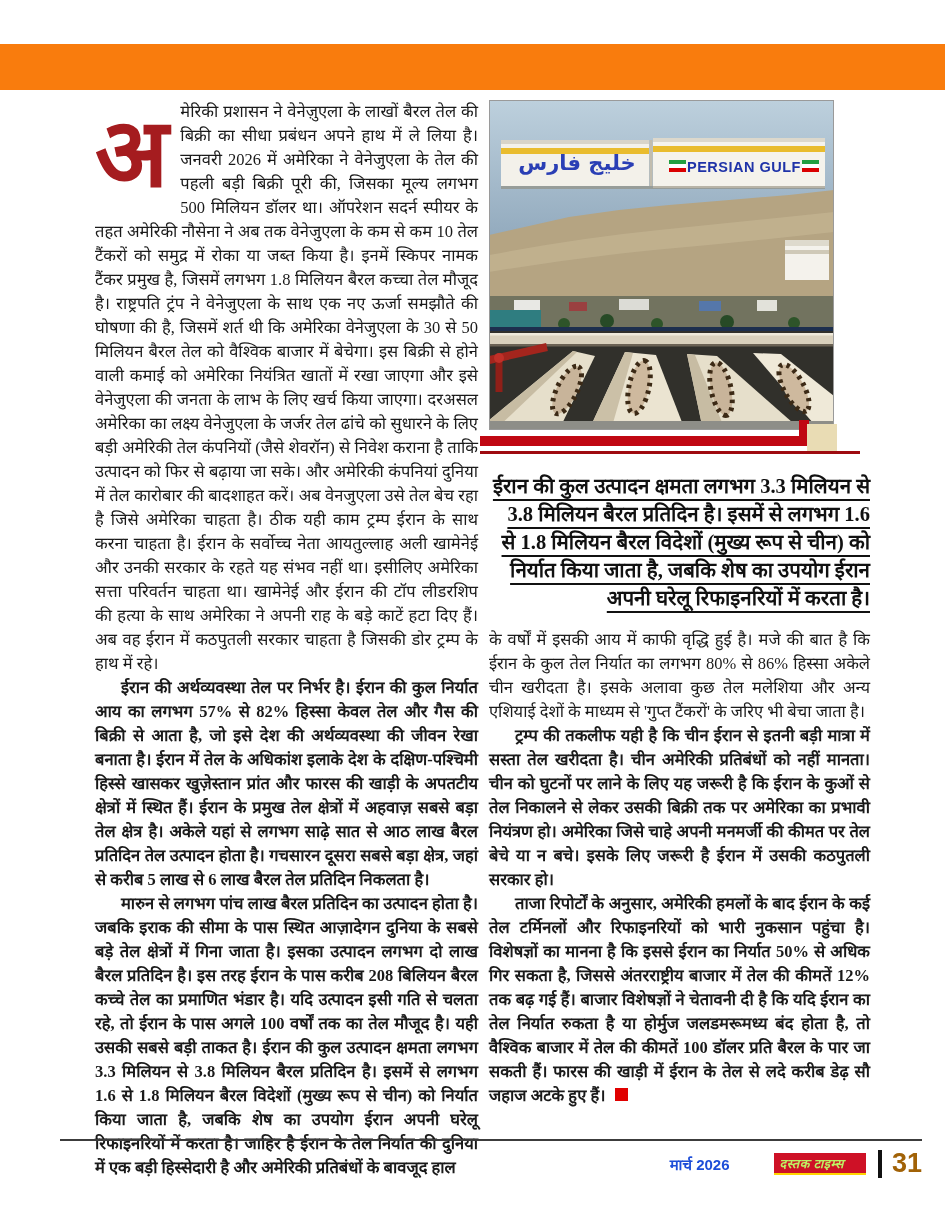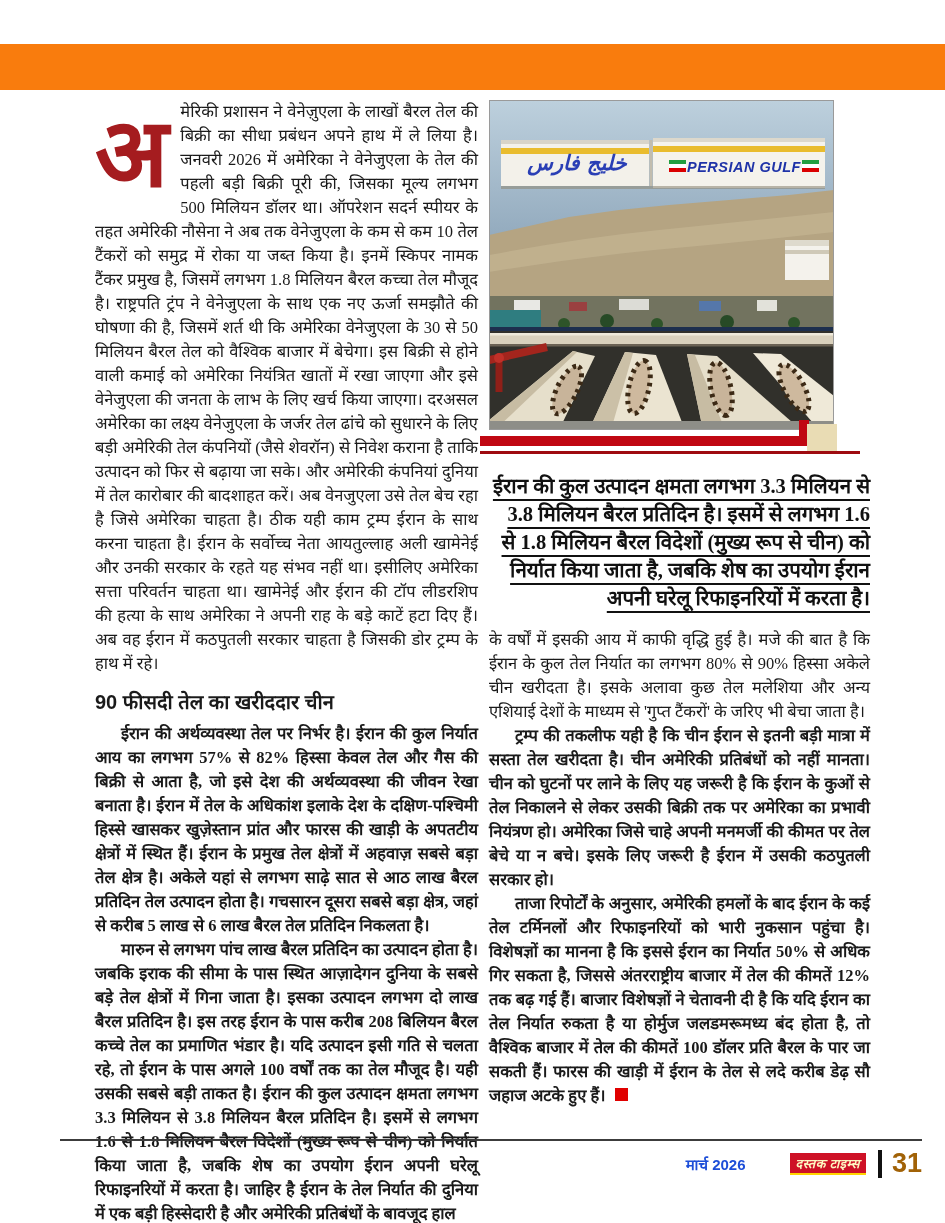--- a/index.html
+++ b/index.html
@@ -9,55 +9,54 @@
   .col{position:absolute;top:100px;text-align:justify;font-size:16.5px;line-height:24px;}
   .col-left{left:95px;width:383px;}
   .col-right{left:489px;width:381px;}
   p.para{margin:0 0 0 0;}
   p.indent{text-indent:26px;font-weight:bold;}
   .dropcap{float:left;font-size:96px;line-height:100px;font-weight:bold;color:#A51C1F;
            margin:4px 12px 0 0;}
   h2.sec{font-size:20px;line-height:24px;font-weight:bold;margin:14px 0 8px 0;text-align:left;
          font-family:"Liberation Sans","DejaVu Sans",sans-serif;}
   
-  .photo-wrap{width:345px;height:330px;position:relative;font-style:italic;}
+  .photo-wrap{width:345px;height:330px;position:relative;}
   .photo-wrap svg{display:block;}
   
   .rule-design{position:relative;height:26px;margin-top:2px;}
   .rule-thick{position:absolute;left:-9px;top:4px;width:348px;height:10px;background:#C00712;}
   .rule-riser{position:absolute;left:310px;top:-12px;width:10px;height:18px;background:#C00712;}
   .rule-square{position:absolute;left:318px;top:-8px;width:30px;height:30px;background:#E9DCB4;}
   .rule-thin{position:absolute;left:-9px;top:19px;width:380px;height:2.5px;background:#9E0B10;}
   
   .pullquote{margin:14px 0 16px 0;font-size:20.5px;line-height:28px;font-weight:600;
              text-align:right;color:#111;
              text-decoration:underline;text-decoration-thickness:1.5px;text-underline-offset:6px;}
   .endmark{display:inline-block;width:13px;height:13px;background:#E00000;margin-left:10px;
            vertical-align:baseline;}
   
   .footer-rule{position:absolute;left:60px;top:1139px;width:862px;height:2px;background:#3c3c3c;}
   .footer{position:absolute;top:1148px;right:23px;display:flex;align-items:center;
           font-family:"Liberation Sans","DejaVu Sans",sans-serif;}
   .footer-date{font-weight:bold;font-size:15px;color:#1d4ed8;margin-right:44px;}
-  .footer-logo{background:#CE1126;color:#fef9c3;font-weight:bold;font-style:italic;
-               font-size:12.5px;padding:2px 6px 1px 6px;border-bottom:2.5px solid #FFD400;
+  .footer-logo{background:#CE1126;color:#bef264;font-weight:bold;font-style:italic;
+               font-size:12.5px;padding:2px 22px 1px 6px;border-bottom:2.5px solid #FFD400;
                letter-spacing:.5px;}
   .footer-divider{width:4px;height:28px;background:#111;margin:0 10px 0 12px;}
   .footer-page{font-weight:bold;font-size:27px;color:#a16207;}
 </style>
 </head>
 <body>
 
 <div class="page">
 
   <div class="topbar"></div>
 
   <div class="col col-left">
     <p class="para"><span class="dropcap">अ</span><span>मेरिकी प्रशासन ने वेनेज़ुएला के लाखों बैरल तेल की बिक्री का सीधा प्रबंधन अपने हाथ में ले लिया है। जनवरी 2026 में अमेरिका ने वेनेजुएला के तेल की पहली बड़ी बिक्री पूरी की, जिसका मूल्य लगभग 500 मिलियन डॉलर था। ऑपरेशन सदर्न स्पीयर के तहत अमेरिकी नौसेना ने अब तक वेनेजुएला के कम से कम 10 तेल टैंकरों को समुद्र में रोका या जब्त किया है। इनमें स्किपर नामक टैंकर प्रमुख है, जिसमें लगभग 1.8 मिलियन बैरल कच्चा तेल मौजूद है। राष्ट्रपति ट्रंप ने वेनेजुएला के साथ एक नए ऊर्जा समझौते की घोषणा की है, जिसमें शर्त थी कि अमेरिका वेनेजुएला के 30 से 50 मिलियन बैरल तेल को वैश्विक बाजार में बेचेगा। इस बिक्री से होने वाली कमाई को अमेरिका नियंत्रित खातों में रखा जाएगा और इसे वेनेजुएला की जनता के लाभ के लिए खर्च किया जाएगा। दरअसल अमेरिका का लक्ष्य वेनेजुएला के जर्जर तेल ढांचे को सुधारने के लिए बड़ी अमेरिकी तेल कंपनियों (जैसे शेवरॉन) से निवेश कराना है ताकि उत्पादन को फिर से बढ़ाया जा सके। और अमेरिकी कंपनियां दुनिया में तेल कारोबार की बादशाहत करें। अब वेनजुएला उसे तेल बेच रहा है जिसे अमेरिका चाहता है। ठीक यही काम ट्रम्प ईरान के साथ करना चाहता है। ईरान के सर्वोच्च नेता आयतुल्लाह अली खामेनेई और उनकी सरकार के रहते यह संभव नहीं था। इसीलिए अमेरिका सत्ता परिवर्तन चाहता था। खामेनेई और ईरान की टॉप लीडरशिप की हत्या के साथ अमेरिका ने अपनी राह के बड़े काटें हटा दिए हैं। अब वह ईरान में कठपुतली सरकार चाहता है जिसकी डोर ट्रम्प के हाथ में रहे।</span></p>
-    <h2 class="sec">90 फीसदी तेल का खरीददार चीन</h2>
     <p class="para indent">ईरान की अर्थव्यवस्था तेल पर निर्भर है। ईरान की कुल निर्यात आय का लगभग 57% से 82% हिस्सा केवल तेल और गैस की बिक्री से आता है, जो इसे देश की अर्थव्यवस्था की जीवन रेखा बनाता है। ईरान में तेल के अधिकांश इलाके देश के दक्षिण-पश्चिमी हिस्से खासकर खुज़ेस्तान प्रांत और फारस की खाड़ी के अपतटीय क्षेत्रों में स्थित हैं। ईरान के प्रमुख तेल क्षेत्रों में अहवाज़ सबसे बड़ा तेल क्षेत्र है। अकेले यहां से लगभग साढ़े सात से आठ लाख बैरल प्रतिदिन तेल उत्पादन होता है। गचसारन दूसरा सबसे बड़ा क्षेत्र, जहां से करीब 5 लाख से 6 लाख बैरल तेल प्रतिदिन निकलता है।</p>
     <p class="para indent">मारुन से लगभग पांच लाख बैरल प्रतिदिन का उत्पादन होता है। जबकि इराक की सीमा के पास स्थित आज़ादेगन दुनिया के सबसे बड़े तेल क्षेत्रों में गिना जाता है। इसका उत्पादन लगभग दो लाख बैरल प्रतिदिन है। इस तरह ईरान के पास करीब 208 बिलियन बैरल कच्चे तेल का प्रमाणित भंडार है। यदि उत्पादन इसी गति से चलता रहे, तो ईरान के पास अगले 100 वर्षों तक का तेल मौजूद है। यही उसकी सबसे बड़ी ताकत है। ईरान की कुल उत्पादन क्षमता लगभग 3.3 मिलियन से 3.8 मिलियन बैरल प्रतिदिन है। इसमें से लगभग 1.6 से 1.8 मिलियन बैरल विदेशों (मुख्य रूप से चीन) को निर्यात किया जाता है, जबकि शेष का उपयोग ईरान अपनी घरेलू रिफाइनरियों में करता है। जाहिर है ईरान के तेल निर्यात की दुनिया में एक बड़ी हिस्सेदारी है और अमेरिकी प्रतिबंधों के बावजूद हाल</p>
   </div>
 
   <div class="col col-right">
 
     <div class="photo-wrap">
       <svg width="345" height="330" viewBox="0 0 345 330" xmlns="http://www.w3.org/2000/svg">
         <defs>
           <linearGradient id="sky" x1="0" y1="0" x2="0" y2="1">
@@ -143,21 +142,21 @@
 
     <div class="rule-design">
       <div class="rule-riser"></div>
       <div class="rule-thick"></div>
       <div class="rule-square"></div>
       <div class="rule-thin"></div>
     </div>
 
     <div class="pullquote">ईरान की कुल उत्पादन क्षमता लगभग 3.3 मिलियन से 3.8 मिलियन बैरल प्रतिदिन है। इसमें से लगभग 1.6 से 1.8 मिलियन बैरल विदेशों (मुख्य रूप से चीन) को निर्यात किया जाता है, जबकि शेष का उपयोग ईरान अपनी घरेलू रिफाइनरियों में करता है।</div>
 
-    <p class="para">के वर्षों में इसकी आय में काफी वृद्धि हुई है। मजे की बात है कि ईरान के कुल तेल निर्यात का लगभग 80% से 90% हिस्सा अकेले चीन खरीदता है। इसके अलावा कुछ तेल मलेशिया और अन्य एशियाई देशों के माध्यम से 'गुप्त टैंकरों' के जरिए भी बेचा जाता है।</p>
+    <p class="para">के वर्षों में इसकी आय में काफी वृद्धि हुई है। मजे की बात है कि ईरान के कुल तेल निर्यात का लगभग 80% से 86% हिस्सा अकेले चीन खरीदता है। इसके अलावा कुछ तेल मलेशिया और अन्य एशियाई देशों के माध्यम से 'गुप्त टैंकरों' के जरिए भी बेचा जाता है।</p>
     <p class="para indent">ट्रम्प की तकलीफ यही है कि चीन ईरान से इतनी बड़ी मात्रा में सस्ता तेल खरीदता है। चीन अमेरिकी प्रतिबंधों को नहीं मानता। चीन को घुटनों पर लाने के लिए यह जरूरी है कि ईरान के कुओं से तेल निकालने से लेकर उसकी बिक्री तक पर अमेरिका का प्रभावी नियंत्रण हो। अमेरिका जिसे चाहे अपनी मनमर्जी की कीमत पर तेल बेचे या न बचे। इसके लिए जरूरी है ईरान में उसकी कठपुतली सरकार हो।</p>
     <p class="para indent"><span>ताजा रिपोर्टों के अनुसार, अमेरिकी हमलों के बाद ईरान के कई तेल टर्मिनलों  और रिफाइनरियों को भारी नुकसान पहुंचा है। विशेषज्ञों का मानना है कि इससे ईरान का निर्यात 50% से अधिक गिर सकता है, जिससे अंतरराष्ट्रीय बाजार में तेल की कीमतें 12% तक बढ़ गई हैं। बाजार विशेषज्ञों ने चेतावनी दी है कि यदि ईरान का तेल निर्यात रुकता है या होर्मुज जलडमरूमध्य बंद होता है, तो वैश्विक बाजार में तेल की कीमतें 100 डॉलर प्रति बैरल के पार जा सकती हैं। फारस की खाड़ी में ईरान के तेल से लदे करीब डेढ़ सौ जहाज अटके हुए हैं।</span><span class="endmark"></span></p>
   </div>
 
   <div class="footer-rule"></div>
   <div class="footer">
     <span class="footer-date">मार्च 2026</span>
     <span class="footer-logo">दस्तक टाइम्स</span>
     <span class="footer-divider"></span>
     <span class="footer-page">31</span>

